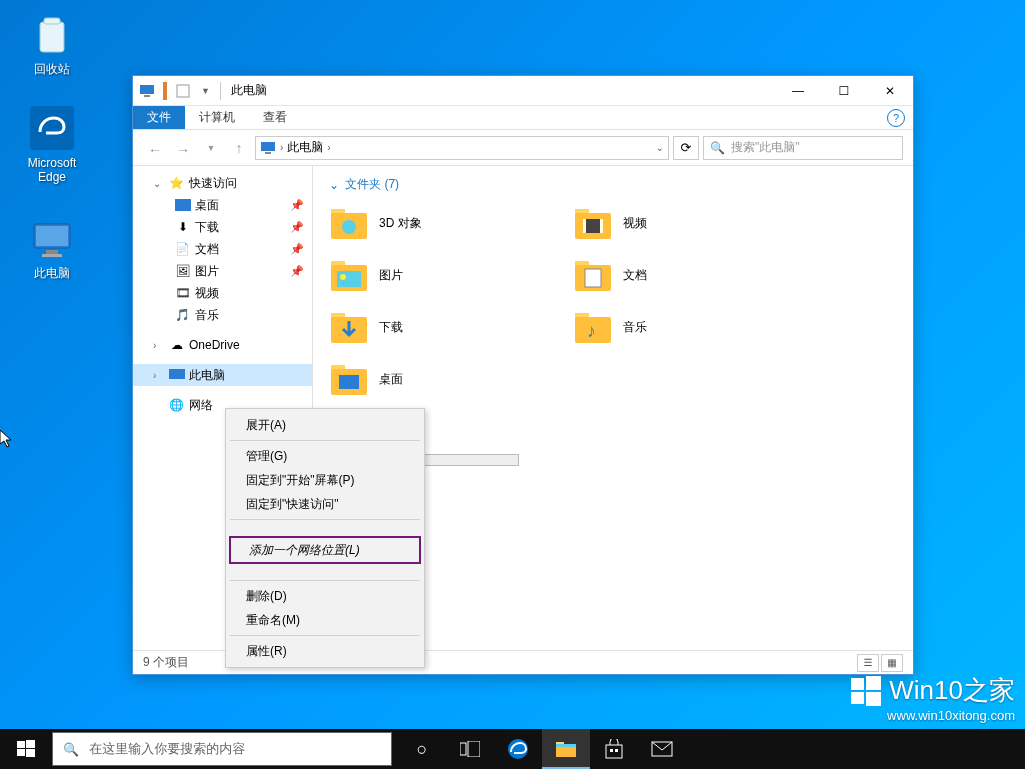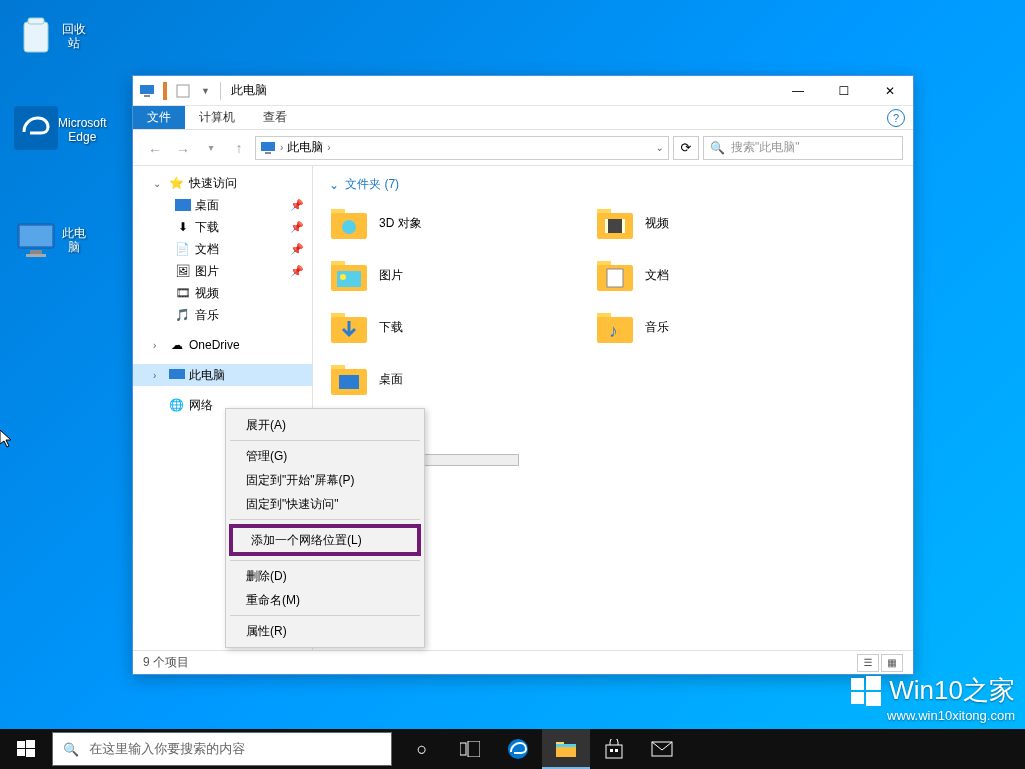--- a/index.html
+++ b/index.html
@@ -1,19 +1,19 @@
 <!DOCTYPE html>
 <html><head>
 <meta charset="utf-8">
 <style>
 * { margin: 0; padding: 0; box-sizing: border-box; font-family: "Microsoft YaHei", "Segoe UI", sans-serif; }
 body { width: 1025px; height: 769px; background: linear-gradient(135deg, #0078d4 0%, #0099ff 50%, #00b7ff 100%); position: relative; overflow: hidden; }
 
 
-.desktop-icon { position: absolute; width: 76px; display: flex; align-items: center; color: #fff; font-size: 12px; text-shadow: 1px 1px 2px rgba(0,0,0,.6); cursor: pointer; }
+.desktop-icon { position: absolute; width: 76px; display: flex; flex-direction: column; align-items: center; color: #fff; font-size: 12px; text-shadow: 1px 1px 2px rgba(0,0,0,.6); cursor: pointer; }
 .desktop-icon .ico { width: 48px; height: 48px; margin-bottom: 4px; display: flex; align-items: center; justify-content: center; }
 .desktop-icon span { text-align: center; line-height: 14px; }
 
 
 .window { position: absolute; left: 132px; top: 75px; width: 782px; height: 600px; background: #fff; border: 1px solid #4a92d9; box-shadow: 0 4px 16px rgba(0,0,0,.25); }
 .titlebar { height: 30px; background: #fff; display: flex; align-items: center; border-bottom: 1px solid #e5e5e5; }
 .titlebar .ico-small { width: 16px; height: 16px; margin: 0 6px; }
 .titlebar .title { font-size: 12px; flex: 0 0 auto; margin-left: 4px; }
 .titlebar .spacer { flex: 1; }
 .titlebar .btns { display: flex; }
@@ -37,42 +37,42 @@
 .nav-item { height: 22px; display: flex; align-items: center; padding-left: 8px; gap: 4px; cursor: pointer; }
 .nav-item.lvl1 { padding-left: 20px; }
 .nav-item.lvl2 { padding-left: 42px; }
 .nav-item.selected { background: #cce8ff; }
 .nav-item .arrow { width: 12px; font-size: 10px; color: #666; }
 .nav-item .ni-ico { width: 16px; height: 16px; display: flex; align-items: center; justify-content: center; }
 .nav-item .pin { margin-left: auto; margin-right: 8px; color: #888; font-size: 11px; }
 
 .content { flex: 1; padding: 10px 16px; overflow: auto; position: relative; }
 .section-header { color: #1979ca; font-size: 12px; margin-bottom: 8px; display: flex; align-items: center; gap: 6px; }
-.folder-grid { display: grid; grid-template-columns: repeat(2, 240px); gap: 8px 26px; }
+.folder-grid { display: grid; grid-template-columns: repeat(2, 240px); gap: 8px 4px; }
 .folder-item { display: flex; align-items: center; gap: 10px; height: 44px; }
 .folder-item .fi-ico { width: 40px; height: 40px; }
 .folder-item .fi-label { font-size: 12px; }
 
 .drives { margin-top: 40px; display: grid; grid-template-columns: repeat(2, 240px); gap: 8px 20px; }
 .drive-item { display: flex; align-items: center; gap: 10px; height: 48px; }
 .drive-item .di-ico { width: 40px; height: 40px; }
 .drive-item .di-info { font-size: 12px; }
 .drive-item .bar { width: 140px; height: 12px; border: 1px solid #bbb; background: #eee; margin-top: 2px; }
 .drive-item .bar-fill { height: 100%; background: #26a0da; width: 30%; }
 .drive-item .sub { color: #666; font-size: 11px; }
 
 .statusbar { height: 24px; border-top: 1px solid #e1e1e1; display: flex; align-items: center; padding: 0 10px; font-size: 12px; color: #555; }
 .statusbar .spacer { flex: 1; }
 .view-toggle { width: 22px; height: 18px; border: 1px solid #ccc; margin-left: 2px; display: flex; align-items: center; justify-content: center; font-size: 10px; }
 
 
 .context-menu { position: absolute; left: 225px; top: 408px; width: 200px; background: #f2f2f2; border: 1px solid #ccc; box-shadow: 2px 2px 6px rgba(0,0,0,.2); padding: 4px 2px; font-size: 12px; z-index: 100; }
 .ctx-item { height: 24px; display: flex; align-items: center; padding: 0 18px; cursor: pointer; }
 .ctx-sep { height: 1px; background: #d0d0d0; margin: 3px 2px; }
-.ctx-highlight { border: 4px solid #701a75; margin: 4px 1px; }
+.ctx-highlight { border: 2px solid #701a75; margin: 16px 1px; font-style: italic; }
 
 
 .taskbar { position: absolute; bottom: 0; left: 0; right: 0; height: 40px; background: #101010; display: flex; align-items: center; padding: 0 2px; }
 .start-btn { width: 48px; height: 40px; display: flex; align-items: center; justify-content: center; }
 .search-box { height: 34px; width: 340px; background: #fff; display: flex; align-items: center; padding: 0 10px; gap: 10px; color: #666; font-size: 13px; margin-left: 2px; border: 1px solid #666; }
 .task-icons { display: flex; margin-left: 6px; }
 .task-icon { width: 48px; height: 40px; display: flex; align-items: center; justify-content: center; color: #fff; font-size: 18px; }
 .task-icon.active { border-bottom: 2px solid #76b9ed; background: #333; }
 
 

